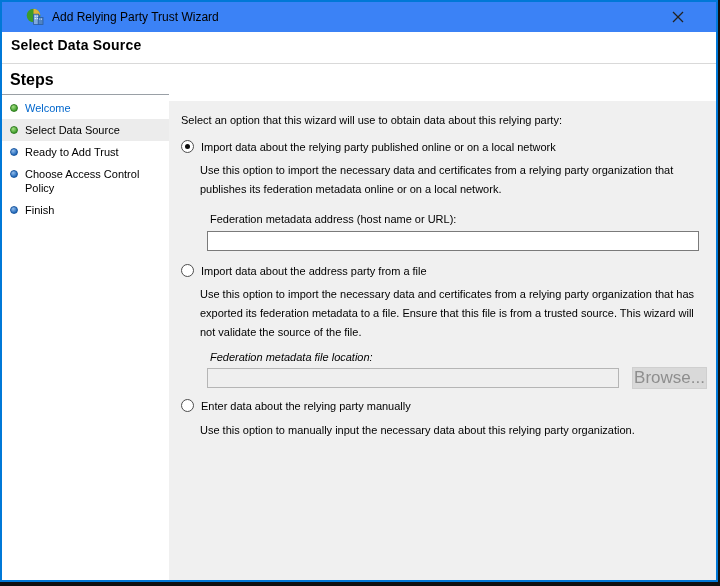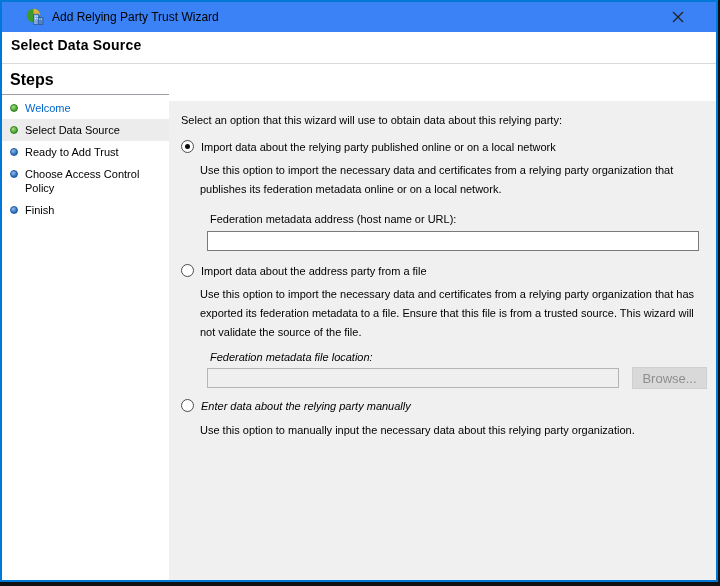--- a/index.html
+++ b/index.html
@@ -41,24 +41,24 @@
   .radio{width:13px;height:13px;border:1px solid #4d4d4d;border-radius:50%;background:#fff;position:relative;flex:none;box-sizing:border-box;}
   .radio.selected::after{content:"";position:absolute;left:3px;top:3px;width:5px;height:5px;border-radius:50%;background:#0c0c0c;}
   .option-desc{margin:7px 0 0 19px;line-height:19px;max-width:505px;}
   .field-label{margin:13px 0 0 29px;}
   .field-label.tight{margin-top:8px;font-style:italic;}
   .text-input{margin:5px 0 0 26px;width:492px;height:20px;border:1px solid #7a7a7a;background:#fff;
     box-sizing:border-box;font:inherit;padding:0 4px;display:block;}
   .text-input.disabled{width:412px;margin:0;background:#efefef;border:1px solid #b5b5b5;}
   .example{margin:6px 0 0 29px;}
   .file-row{display:flex;margin:3px 0 0 26px;gap:13px;align-items:center;}
-  .option-row.r3{margin-top:10px;font-style:italic;}
+  .option-row.r3{margin-top:10px;}
   .option-desc.d3{margin-top:8px;}
   
-  .btn{height:23px;width:72px;font-size:13px;font-family:inherit;display:inline-flex;align-items:center;
+  .btn{height:23px;width:72px;font-size:17px;font-family:inherit;display:inline-flex;align-items:center;
     justify-content:center;box-sizing:border-box;cursor:default;user-select:none;}
   .btn-browse{width:75px;height:22px;background:#d9d9d9;border:1px solid #cfcfcf;color:#8e8e8e;}
   .button-bar{height:41px;flex:none;border-top:1px solid #e3e3e3;display:flex;align-items:center;
     justify-content:flex-end;padding-right:16px;gap:6px;background:#f0f0f0;}
   .btn-prev{border:2px solid #0078d7;background:#f2f2f2;}
   .btn-next{background:#d9d9d9;border:1px solid #d2d2d2;color:#969696;text-decoration:underline;}
   .btn-cancel{background:#22c55e;border:1px solid #858585;margin-left:6px;}
 </style>
 </head>
 <body>

